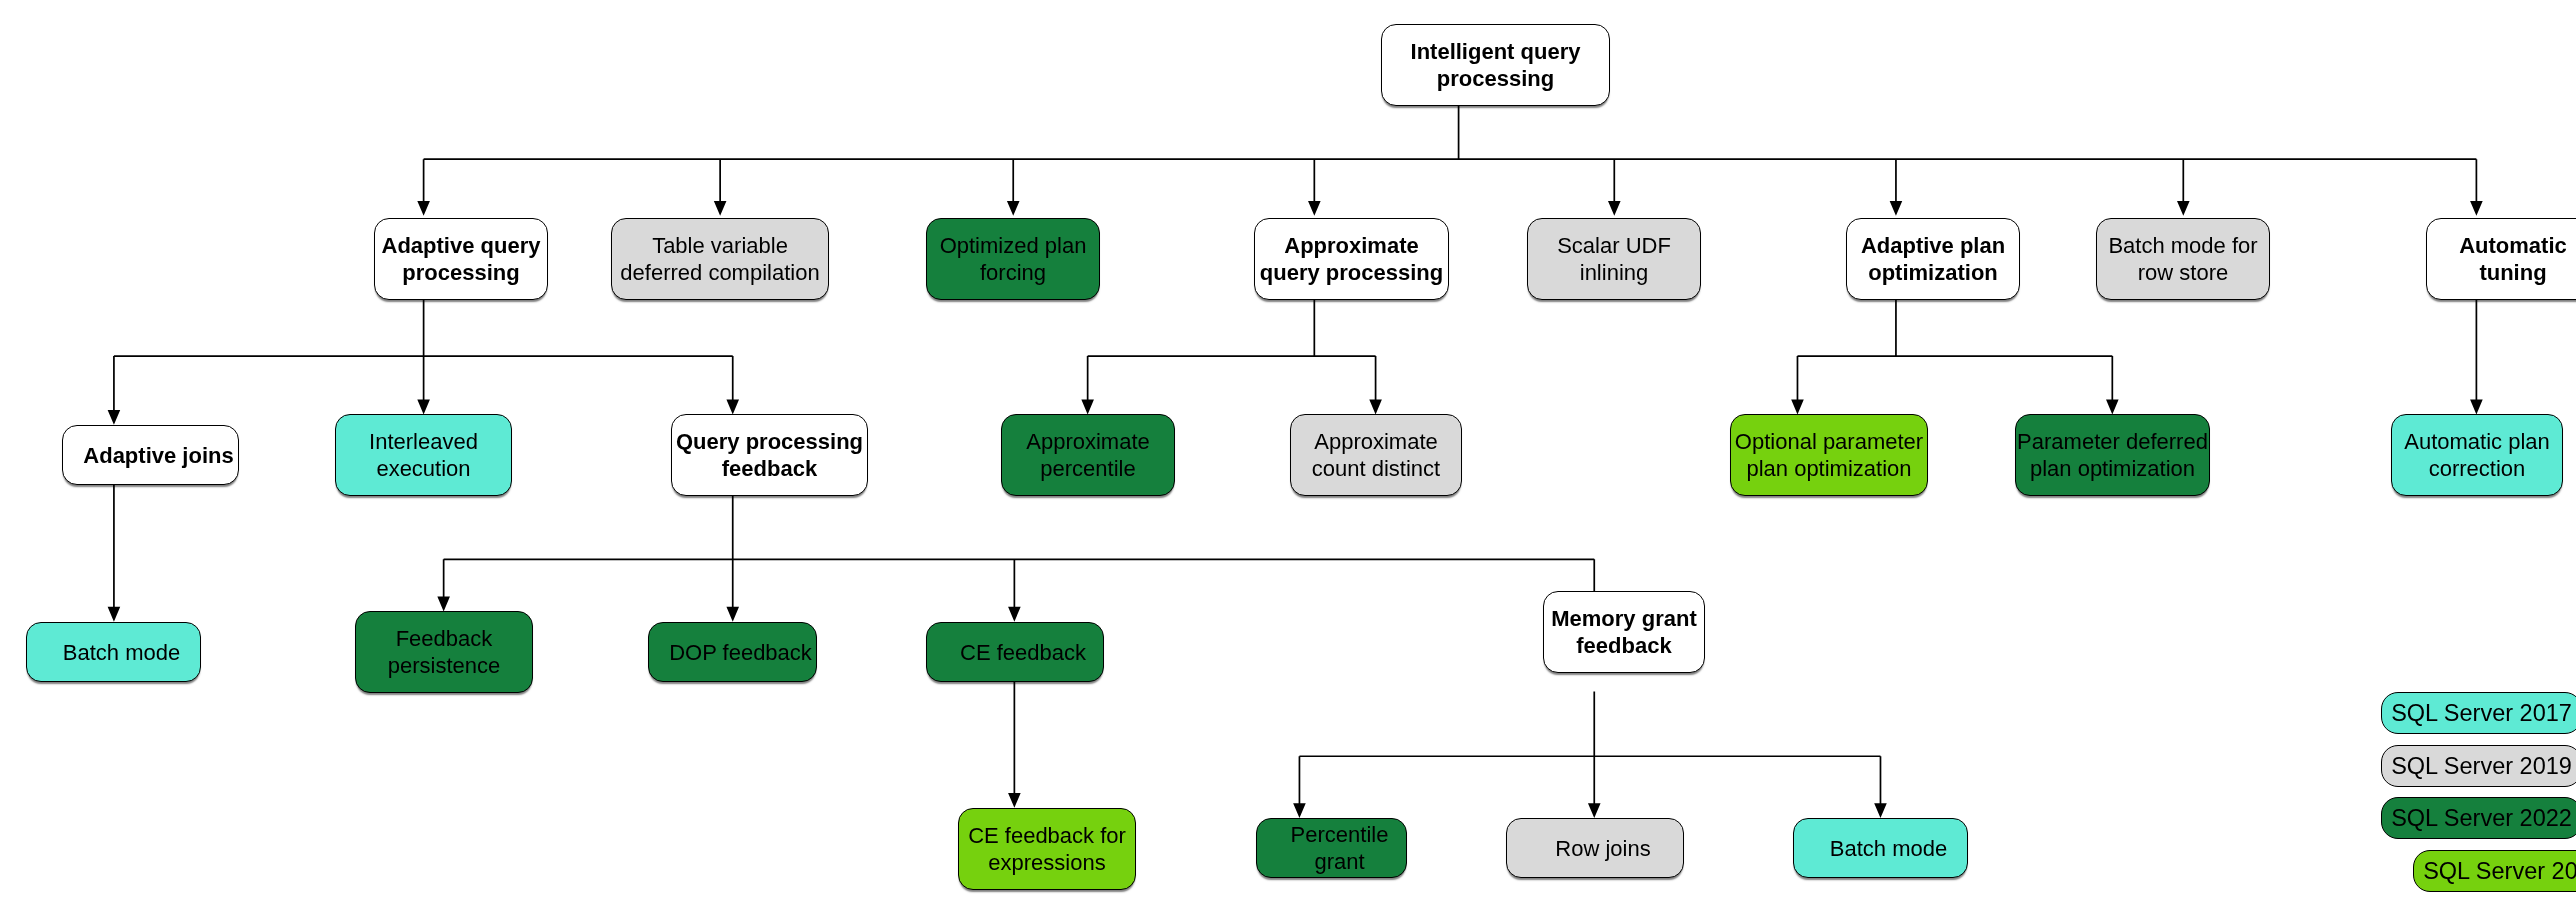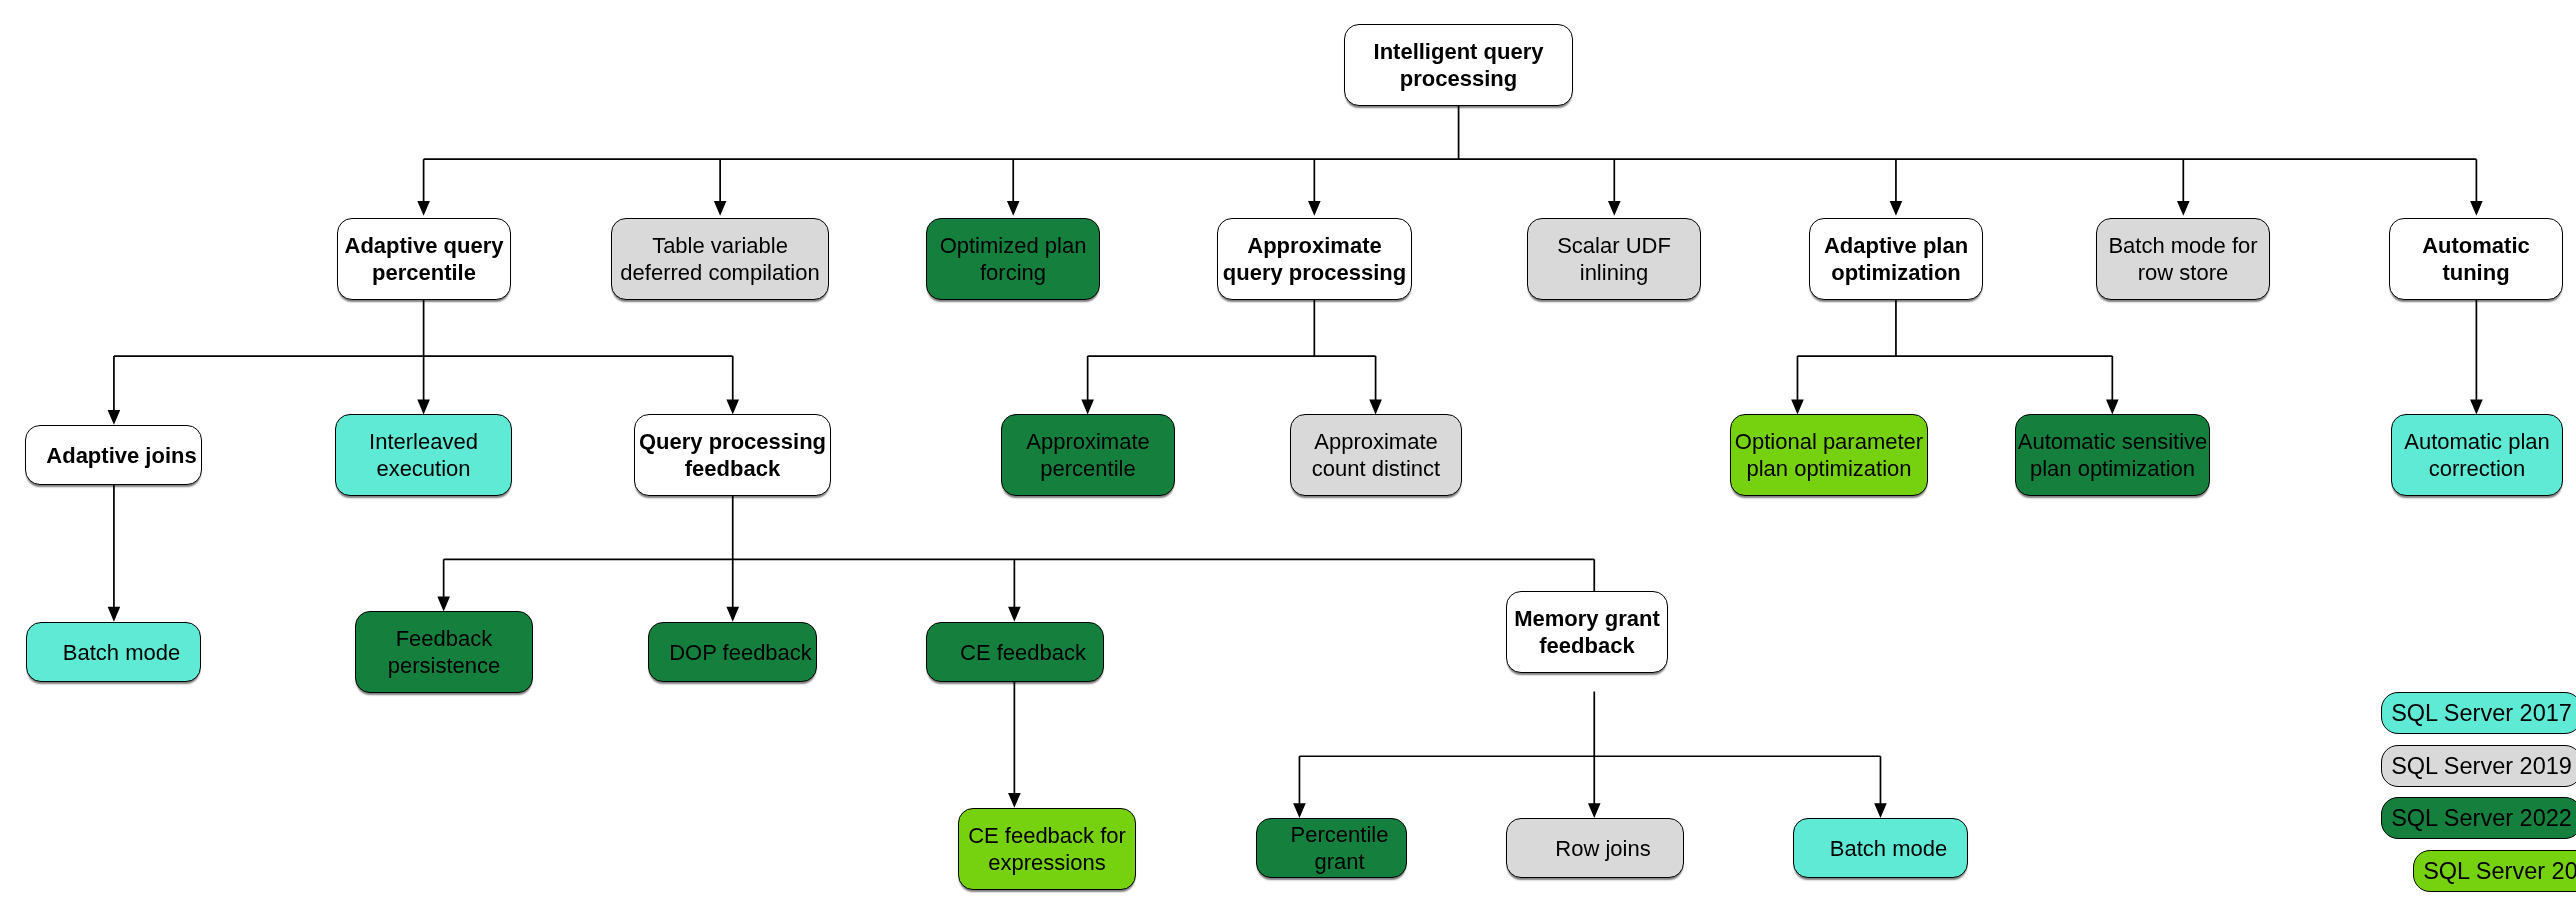--- a/index.html
+++ b/index.html
@@ -12,21 +12,21 @@
     position:absolute;box-sizing:border-box;
     border:1.7px solid #000;border-radius:15px;
     display:flex;align-items:center;justify-content:center;
     text-align:center;white-space:pre-line;
     font-size:22px;line-height:27px;
     box-shadow:0 2.9px 1.7px -1.1px rgba(0,0,0,.50);
     background:#fff;
   }
   .node.two{height:82px;}
   .node.one{height:60px;padding-left:16px;}
-  .branch{font-weight:bold;background:#ffffff;}
+  .branch{font-weight:bold;background:#ffffff;margin-left:37px;}
   .gray {background:#d9d9d9;}
   .blue {background:#5eead4;}
   .gold {background:#15803d;}
   .green{background:#76d10e;margin-left:32px;}
   .legend-pill{
     position:absolute;box-sizing:border-box;width:201px;height:42px;
     border:1.7px solid #000;border-radius:17px;
     display:flex;align-items:center;justify-content:center;
     font-size:23.5px;font-weight:normal;
   }
@@ -66,21 +66,21 @@
              M188 1060 h22 L199 1086 z M764 1042 h22 L775 1068 z M1269 1060 h22 L1280 1086 z
              M1761 1060 h22 L1772 1086 z M2774 1042 h22 L2785 1068 z
              M1761 1385 h22 L1772 1411 z
              M2259 1403 h22 L2270 1429 z M2774 1403 h22 L2785 1429 z M3274 1403 h22 L3285 1429 z"></path>
   </svg>
 
   <div class="node branch two" style="left:1344px;top:24px;width:229px">Intelligent query
 processing</div>
 
   <div class="node branch two" style="left:337px;top:218px;width:174px">Adaptive query
-percentile</div>
+processing</div>
   <div class="node gray two" style="left:611px;top:218px;width:218px">Table variable
 deferred compilation</div>
   <div class="node gold two" style="left:926px;top:218px;width:174px">Optimized plan
 forcing</div>
   <div class="node branch two" style="left:1217px;top:218px;width:195px">Approximate
 query processing</div>
   <div class="node gray two" style="left:1527px;top:218px;width:174px">Scalar UDF
 inlining</div>
   <div class="node branch two" style="left:1809px;top:218px;width:174px">Adaptive plan
 optimization</div>
@@ -93,21 +93,21 @@
   <div class="node blue two" style="left:335px;top:414px;width:177px">Interleaved
 execution</div>
   <div class="node branch two" style="left:634px;top:414px;width:197px">Query processing
 feedback</div>
   <div class="node gold two" style="left:1001px;top:414px;width:174px">Approximate
 percentile</div>
   <div class="node gray two" style="left:1290px;top:414px;width:172px">Approximate
 count distinct</div>
   <div class="node green two" style="left:1698px;top:414px;width:198px">Optional parameter
 plan optimization</div>
-  <div class="node gold two" style="left:2015px;top:414px;width:195px">Automatic sensitive
+  <div class="node gold two" style="left:2015px;top:414px;width:195px">Parameter deferred
 plan optimization</div>
   <div class="node blue two" style="left:2391px;top:414px;width:172px">Automatic plan
 correction</div>
 
   <div class="node blue one" style="left:26px;top:622px;width:175px">Batch mode</div>
   <div class="node gold two" style="left:355px;top:611px;width:178px">Feedback
 persistence</div>
   <div class="node gold one" style="left:648px;top:622px;width:169px">DOP feedback</div>
   <div class="node gold one" style="left:926px;top:622px;width:178px">CE feedback</div>
   <div class="node branch two" style="left:1506px;top:591px;width:162px">Memory grant

